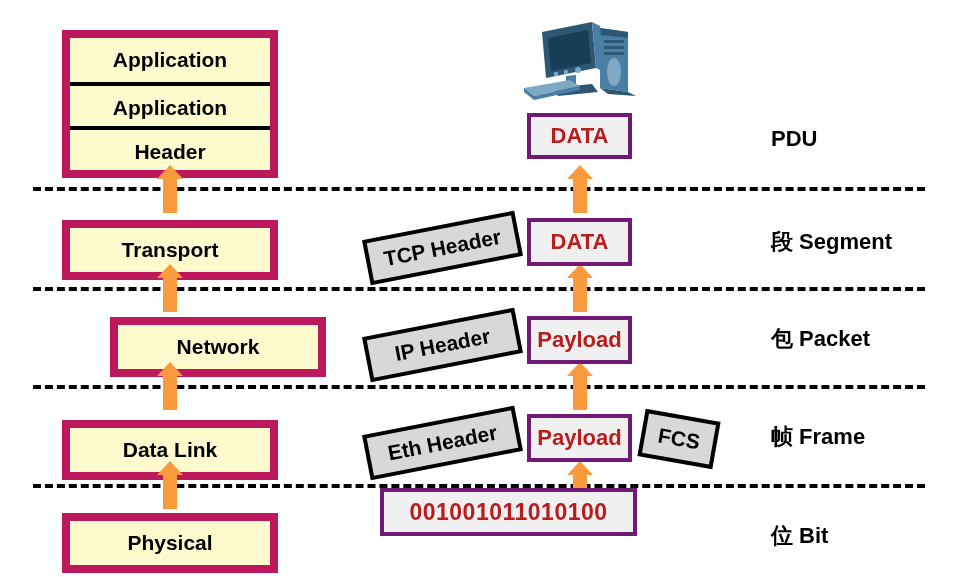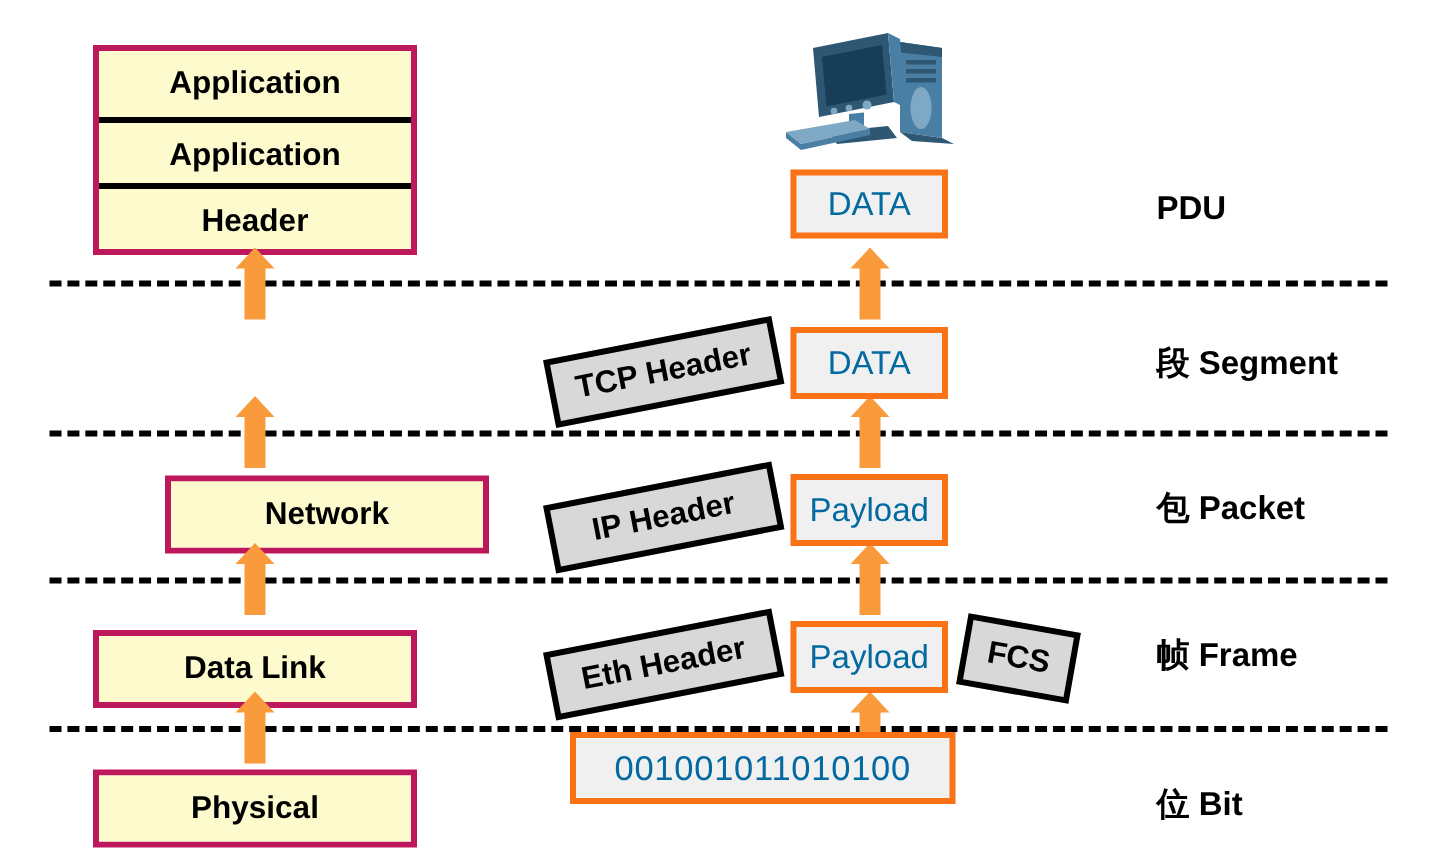--- a/index.html
+++ b/index.html
@@ -25,21 +25,21 @@
     width: 892px;
     height: 0;
     border-top: 4px dashed #000000;
   }
 
   
   .layer-stack {
     position: absolute;
     left: 62px;
     width: 216px;
-    border: 4px solid #be185d;
+    border: 8px solid #be185d;
     box-sizing: border-box;
     background: #fdfbcd;
   }
   .layer-cell {
     height: 44px;
     line-height: 44px;
     text-align: center;
     font-size: 21px;
     font-weight: bold;
     color: #000000;
@@ -69,27 +69,27 @@
     width: 0;
     height: 0;
     border-left: 13px solid transparent;
     border-right: 13px solid transparent;
     border-bottom: 14px solid #f99a3c;
   }
 
   
   .pdu-box {
     position: absolute;
-    border: 4px solid #f97316;
+    border: 4px solid #701a75;
     background: #f0f0f0;
     box-sizing: border-box;
     text-align: center;
     font-size: 22px;
-    font-weight: normal;
-    color: #0369a1;
+    font-weight: bold;
+    color: #b91c1c;
     display: flex;
     align-items: center;
     justify-content: center;
   }
   .pdu-box.bits {
     font-size: 23px;
     letter-spacing: 0.5px;
   }
 
   
@@ -165,20 +165,23 @@
   <div class="sep" style="top:287px;"></div>
   <div class="sep" style="top:385px;"></div>
   <div class="sep" style="top:484px;"></div>
 
   <div class="layer-stack" style="top:30px;">
     <div class="layer-cell">Application</div>
     <div class="layer-cell">Application</div>
     <div class="layer-cell">Header</div>
   </div>
 
+  <div class="layer-stack" style="top:220px;">
+    <div class="layer-cell">Transport</div>
+  </div>
 
   <div class="layer-stack" style="top:317px;margin-left:48px;">
     <div class="layer-cell">Network</div>
   </div>
 
   <div class="layer-stack" style="top:420px;">
     <div class="layer-cell">Data Link</div>
   </div>
 
   <div class="layer-stack" style="top:513px;">

